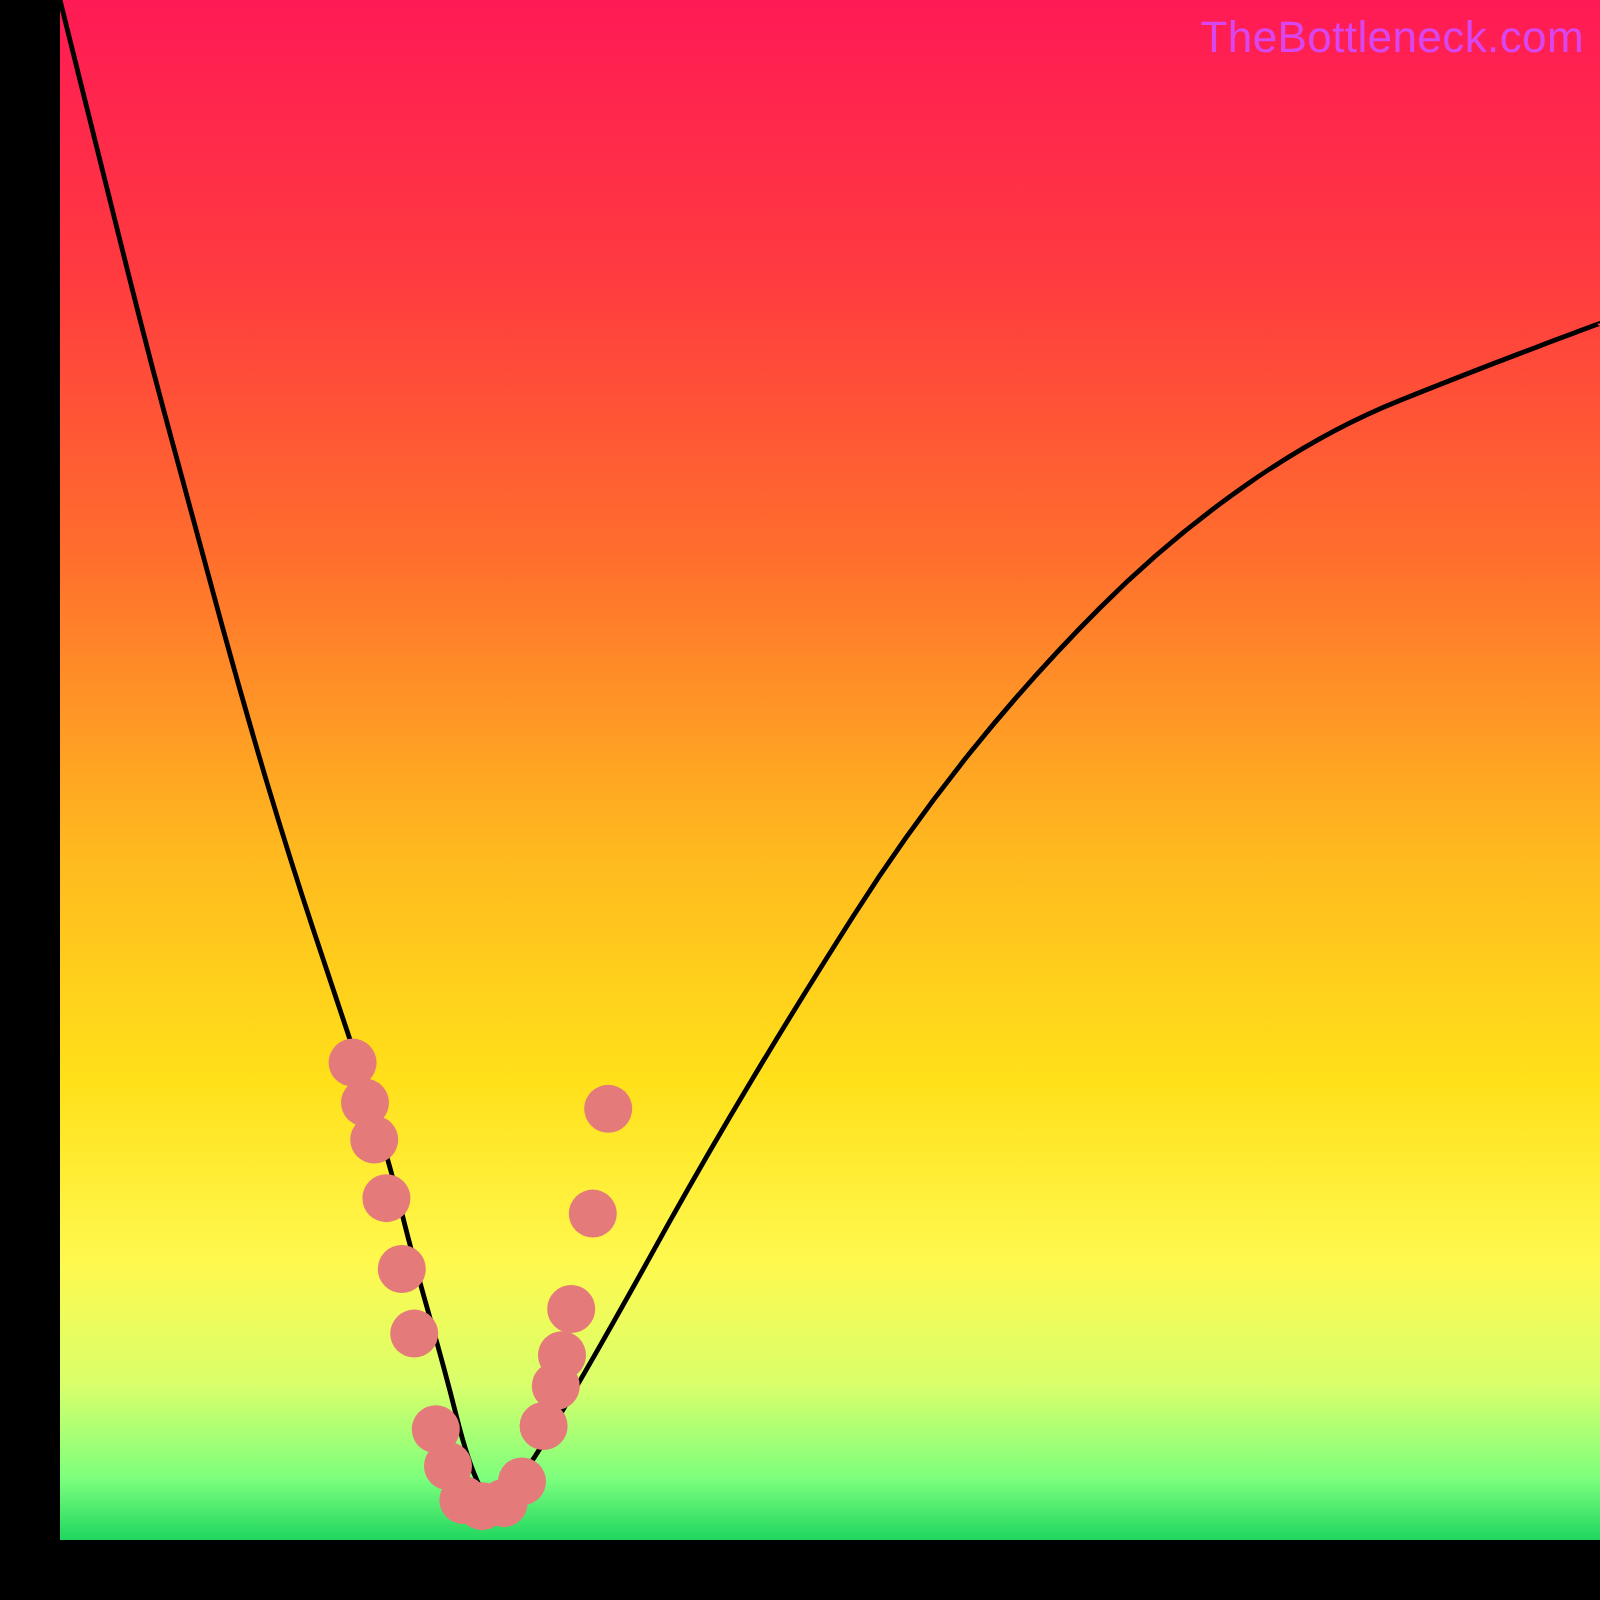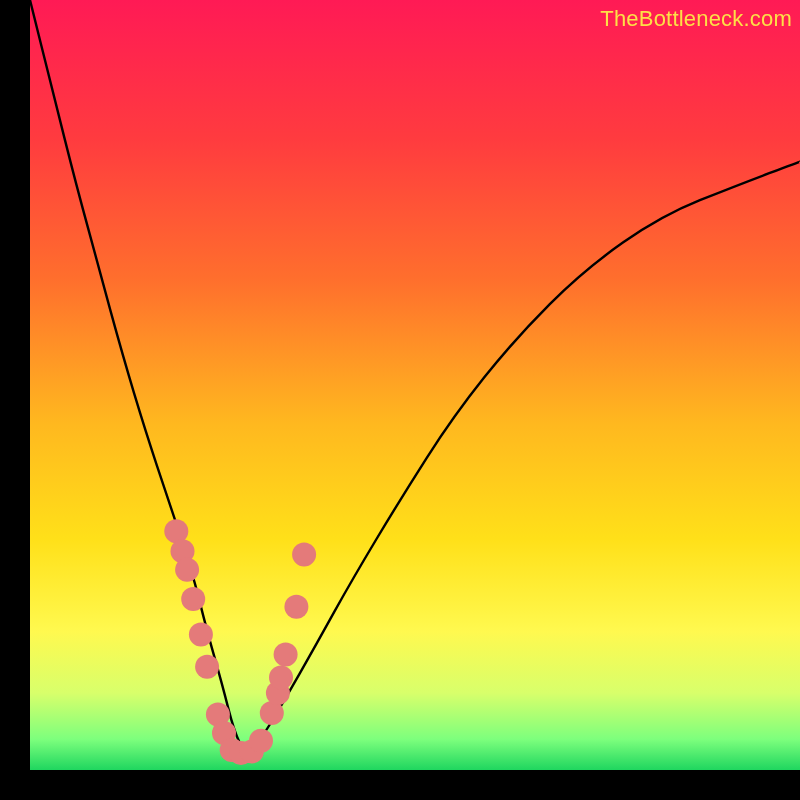--- a/index.html
+++ b/index.html
@@ -28,21 +28,21 @@
     position: absolute;
     left: 0;
     top: 0;
     width: 100%;
     height: 100%;
   }
   .watermark {
     position: absolute;
     top: 6px;
     right: 8px;
-    color: #fde047;
+    color: #d946ef;
     font-size: 22px;
     font-weight: 500;
     letter-spacing: 0.2px;
     z-index: 10;
   }
   svg.curve-layer {
     position: absolute;
     left: 0;
     top: 0;
     width: 100%;

